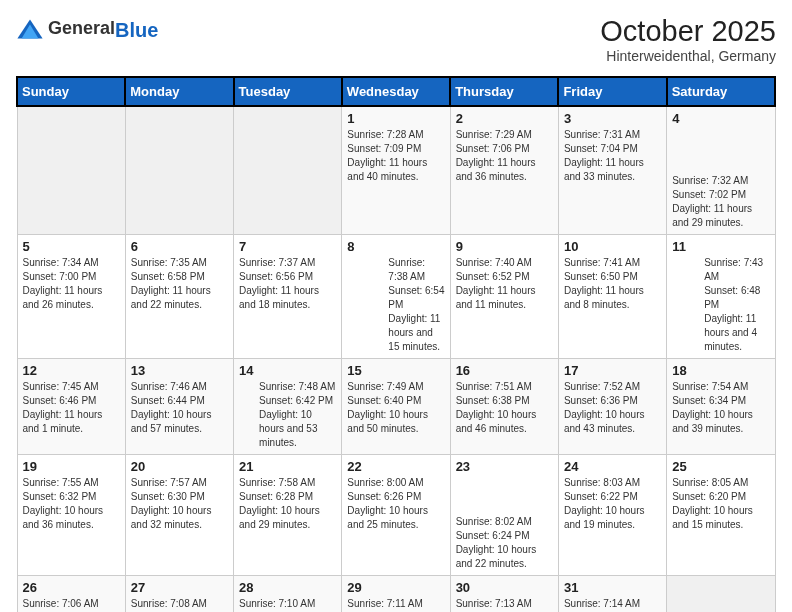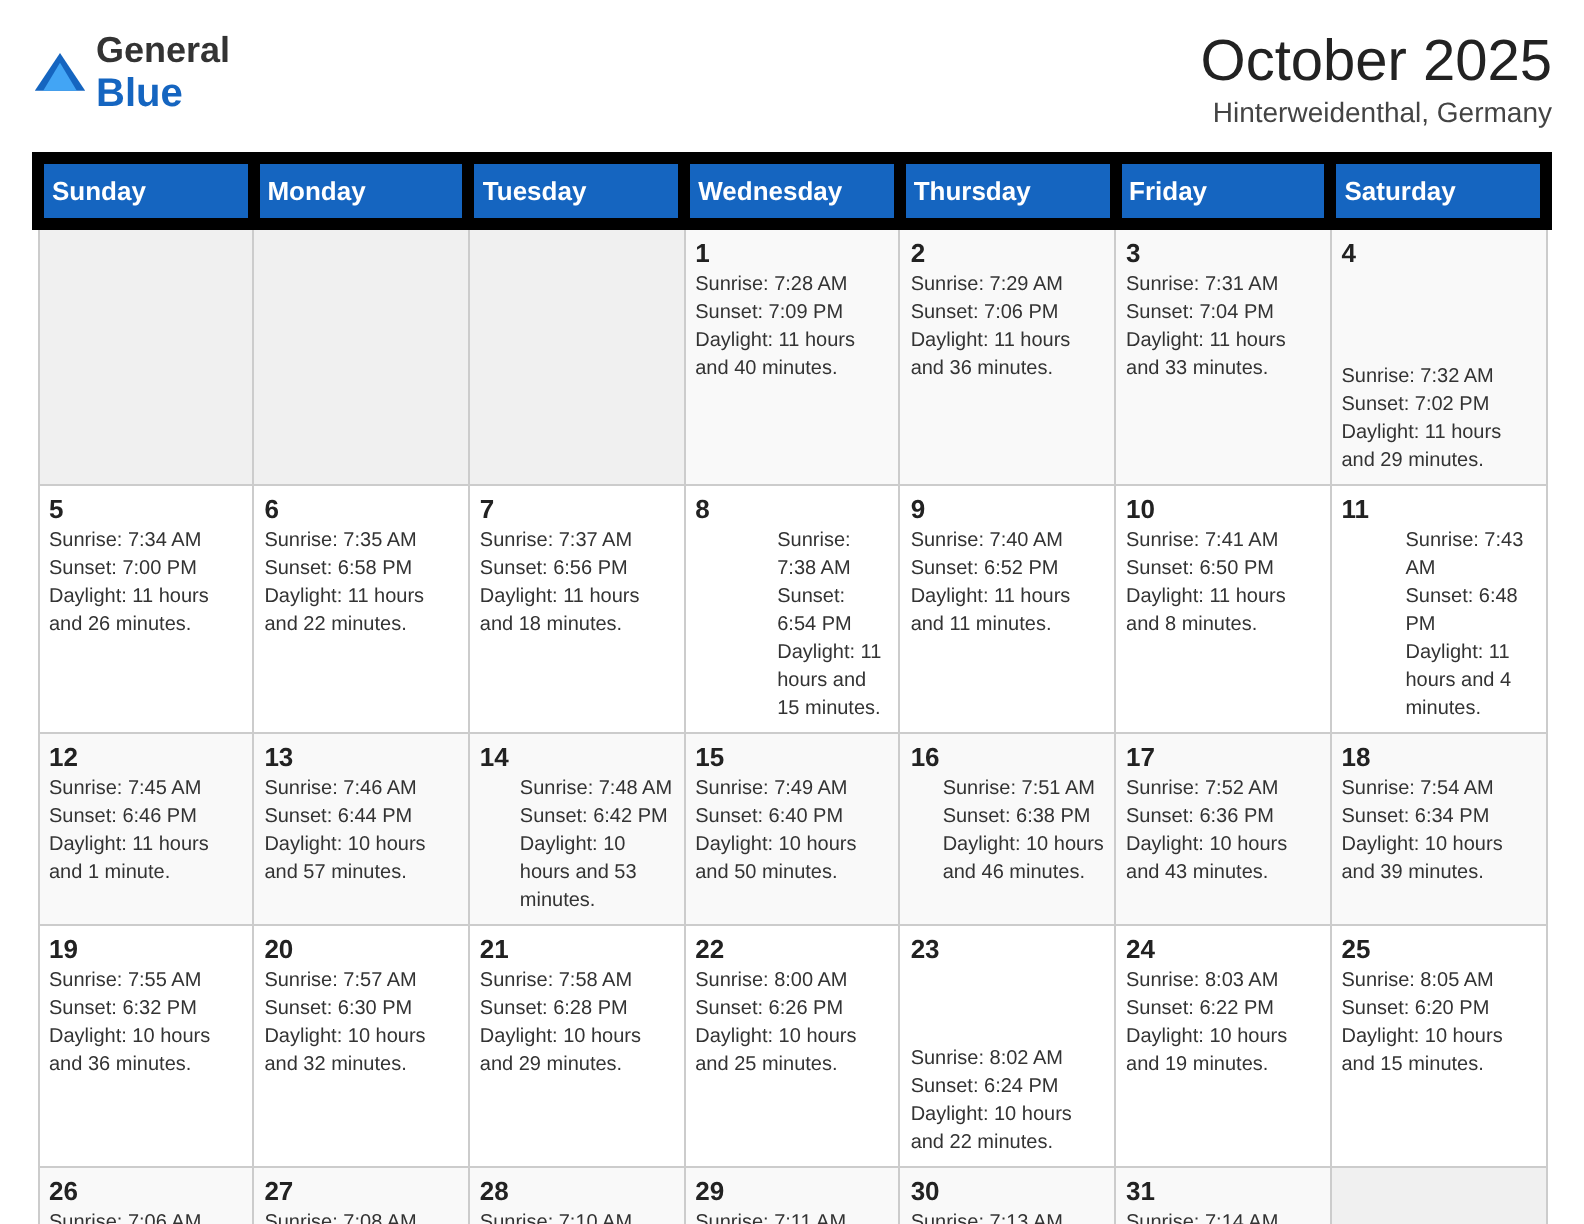--- a/index.html
+++ b/index.html
@@ -16,21 +16,20 @@
       align-items: flex-start;
       margin-bottom: 12px;
     }
     .logo {
       display: flex;
       align-items: center;
       gap: 4px;
     }
     .logo-text {
       display: flex;
-      flex-direction: column;
       line-height: 1.1;
     }
     .logo-general {
       font-size: 18px;
       font-weight: bold;
       color: #333;
     }
     .logo-blue {
       font-size: 20px;
       font-weight: bold;
@@ -58,21 +57,21 @@
       border-collapse: collapse;
       border: 1px solid #ccc;
     }
     .calendar th {
       background: #1565c0;
       color: #fff;
       font-size: 13px;
       font-weight: bold;
       padding: 6px 4px;
       text-align: left;
-      border: 6px solid #000000;
+      border: 2px solid #000000;
     }
     .calendar td {
       vertical-align: top;
       border: 1px solid #ccc;
       padding: 4px 5px;
       font-size: 10.5px;
       color: #333;
       width: calc(100% / 7);
       min-height: 80px;
       background: #fff;
@@ -225,21 +224,21 @@
 Daylight: 10 hours and 53 minutes.</div>
         </td>
         <td>
           <span class="day-number">15</span>
           <div class="cell-content" style="white-space: pre-wrap;">Sunrise: 7:49 AM
 Sunset: 6:40 PM
 Daylight: 10 hours and 50 minutes.</div>
         </td>
         <td>
           <span class="day-number">16</span>
-          <div class="cell-content" style="white-space: pre-wrap; margin-left: 16px;">Sunrise: 7:51 AM
+          <div class="cell-content" style="white-space: pre-wrap;">Sunrise: 7:51 AM
 Sunset: 6:38 PM
 Daylight: 10 hours and 46 minutes.</div>
         </td>
         <td>
           <span class="day-number">17</span>
           <div class="cell-content" style="white-space: pre-wrap;">Sunrise: 7:52 AM
 Sunset: 6:36 PM
 Daylight: 10 hours and 43 minutes.</div>
         </td>
         <td>

